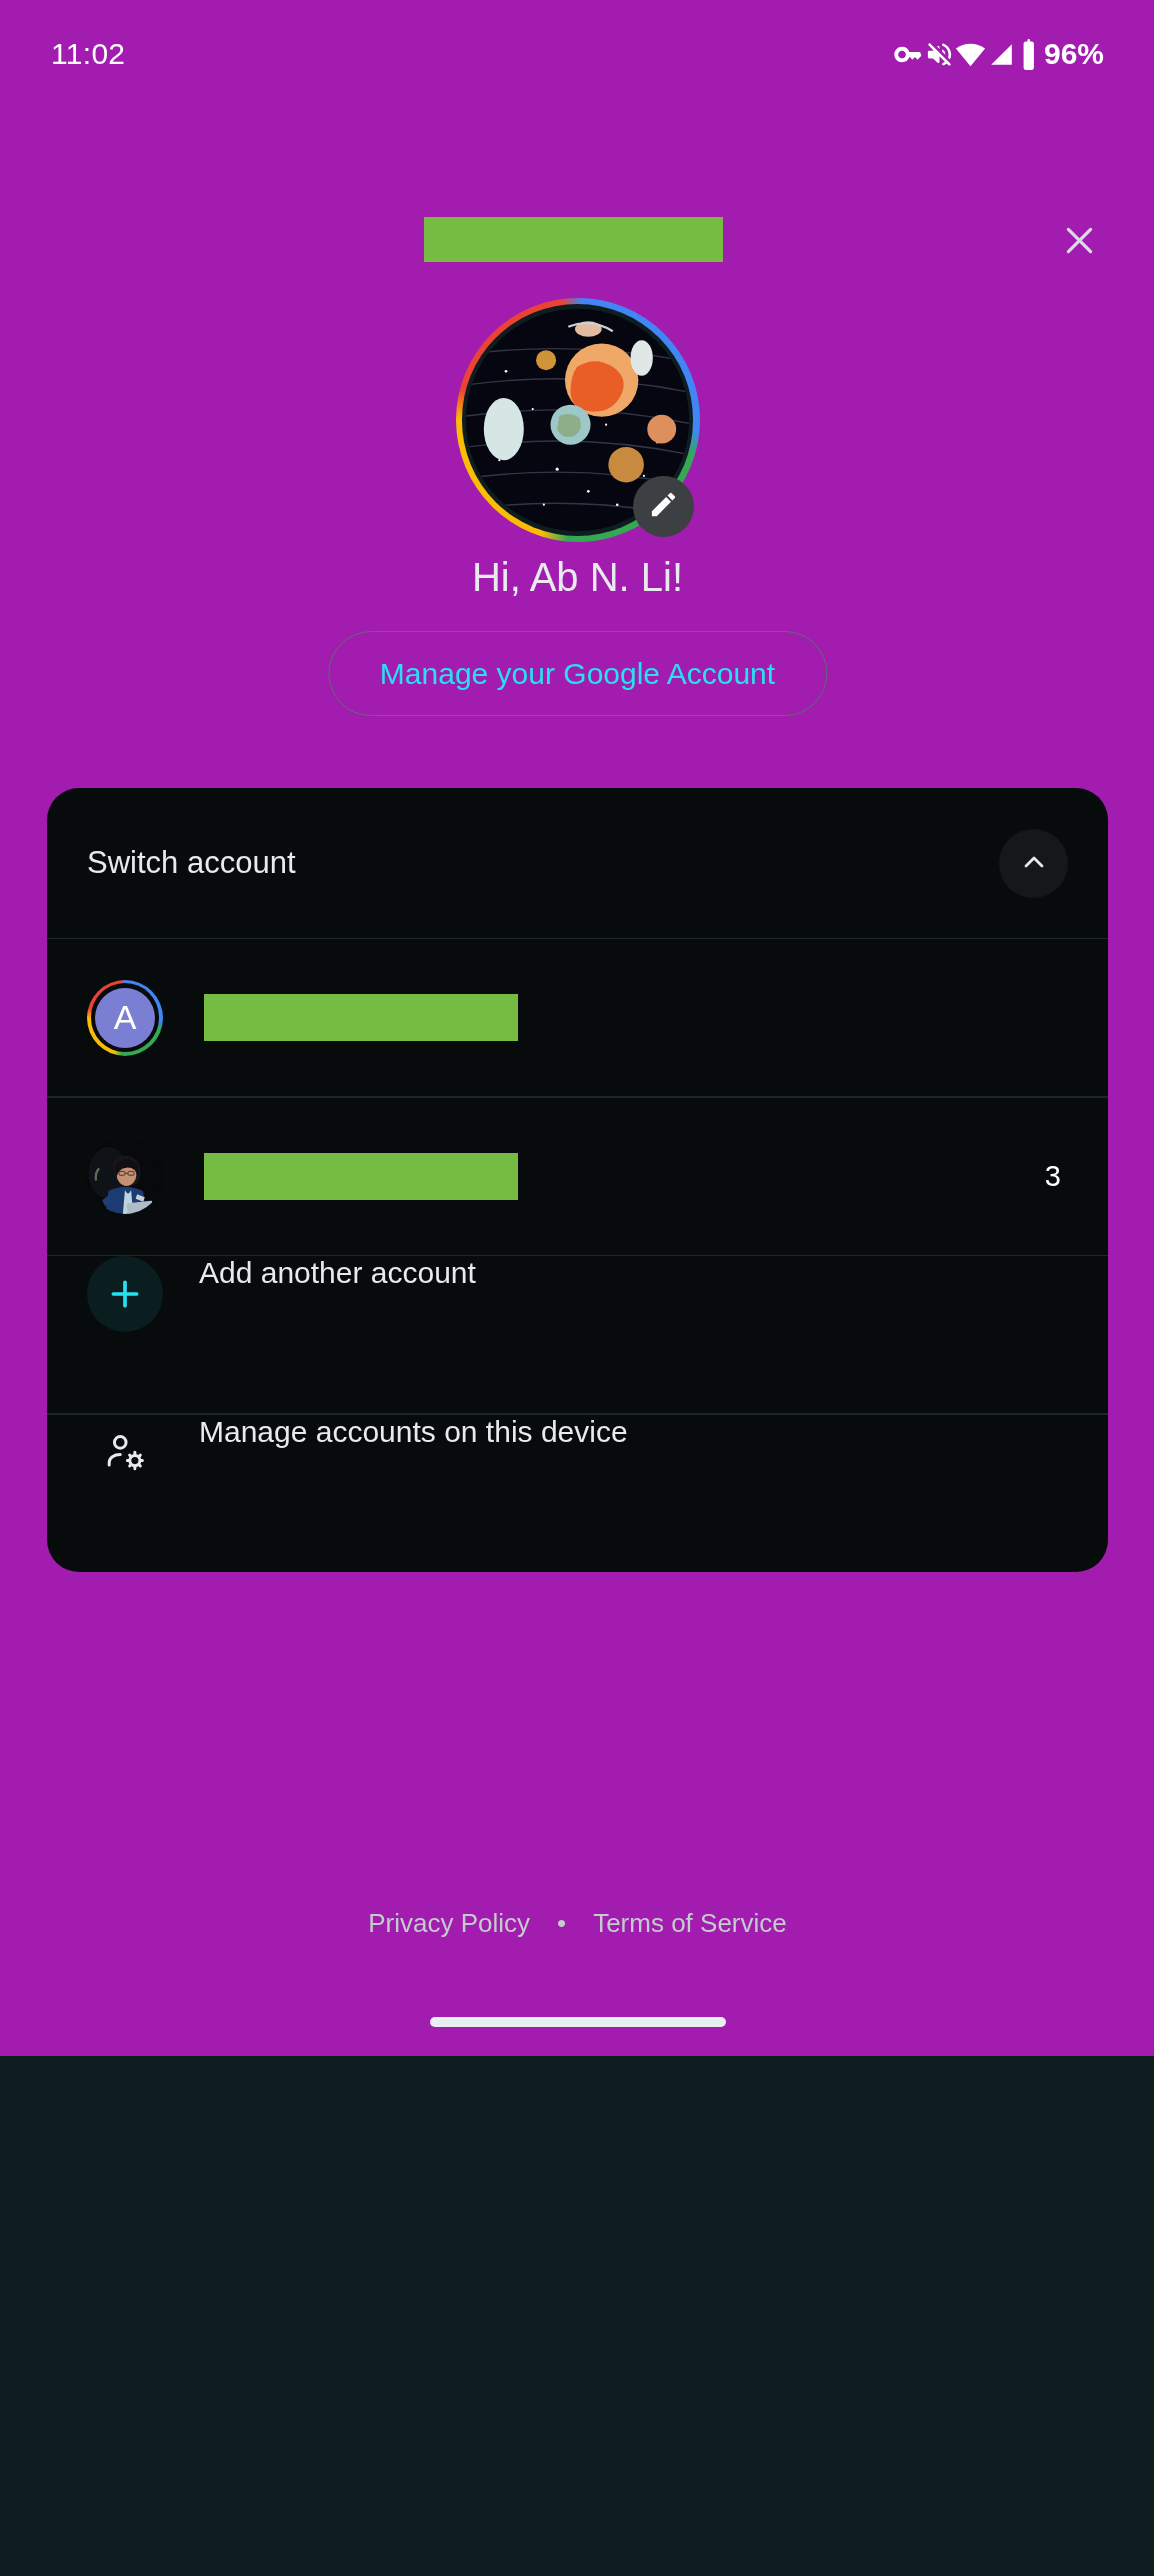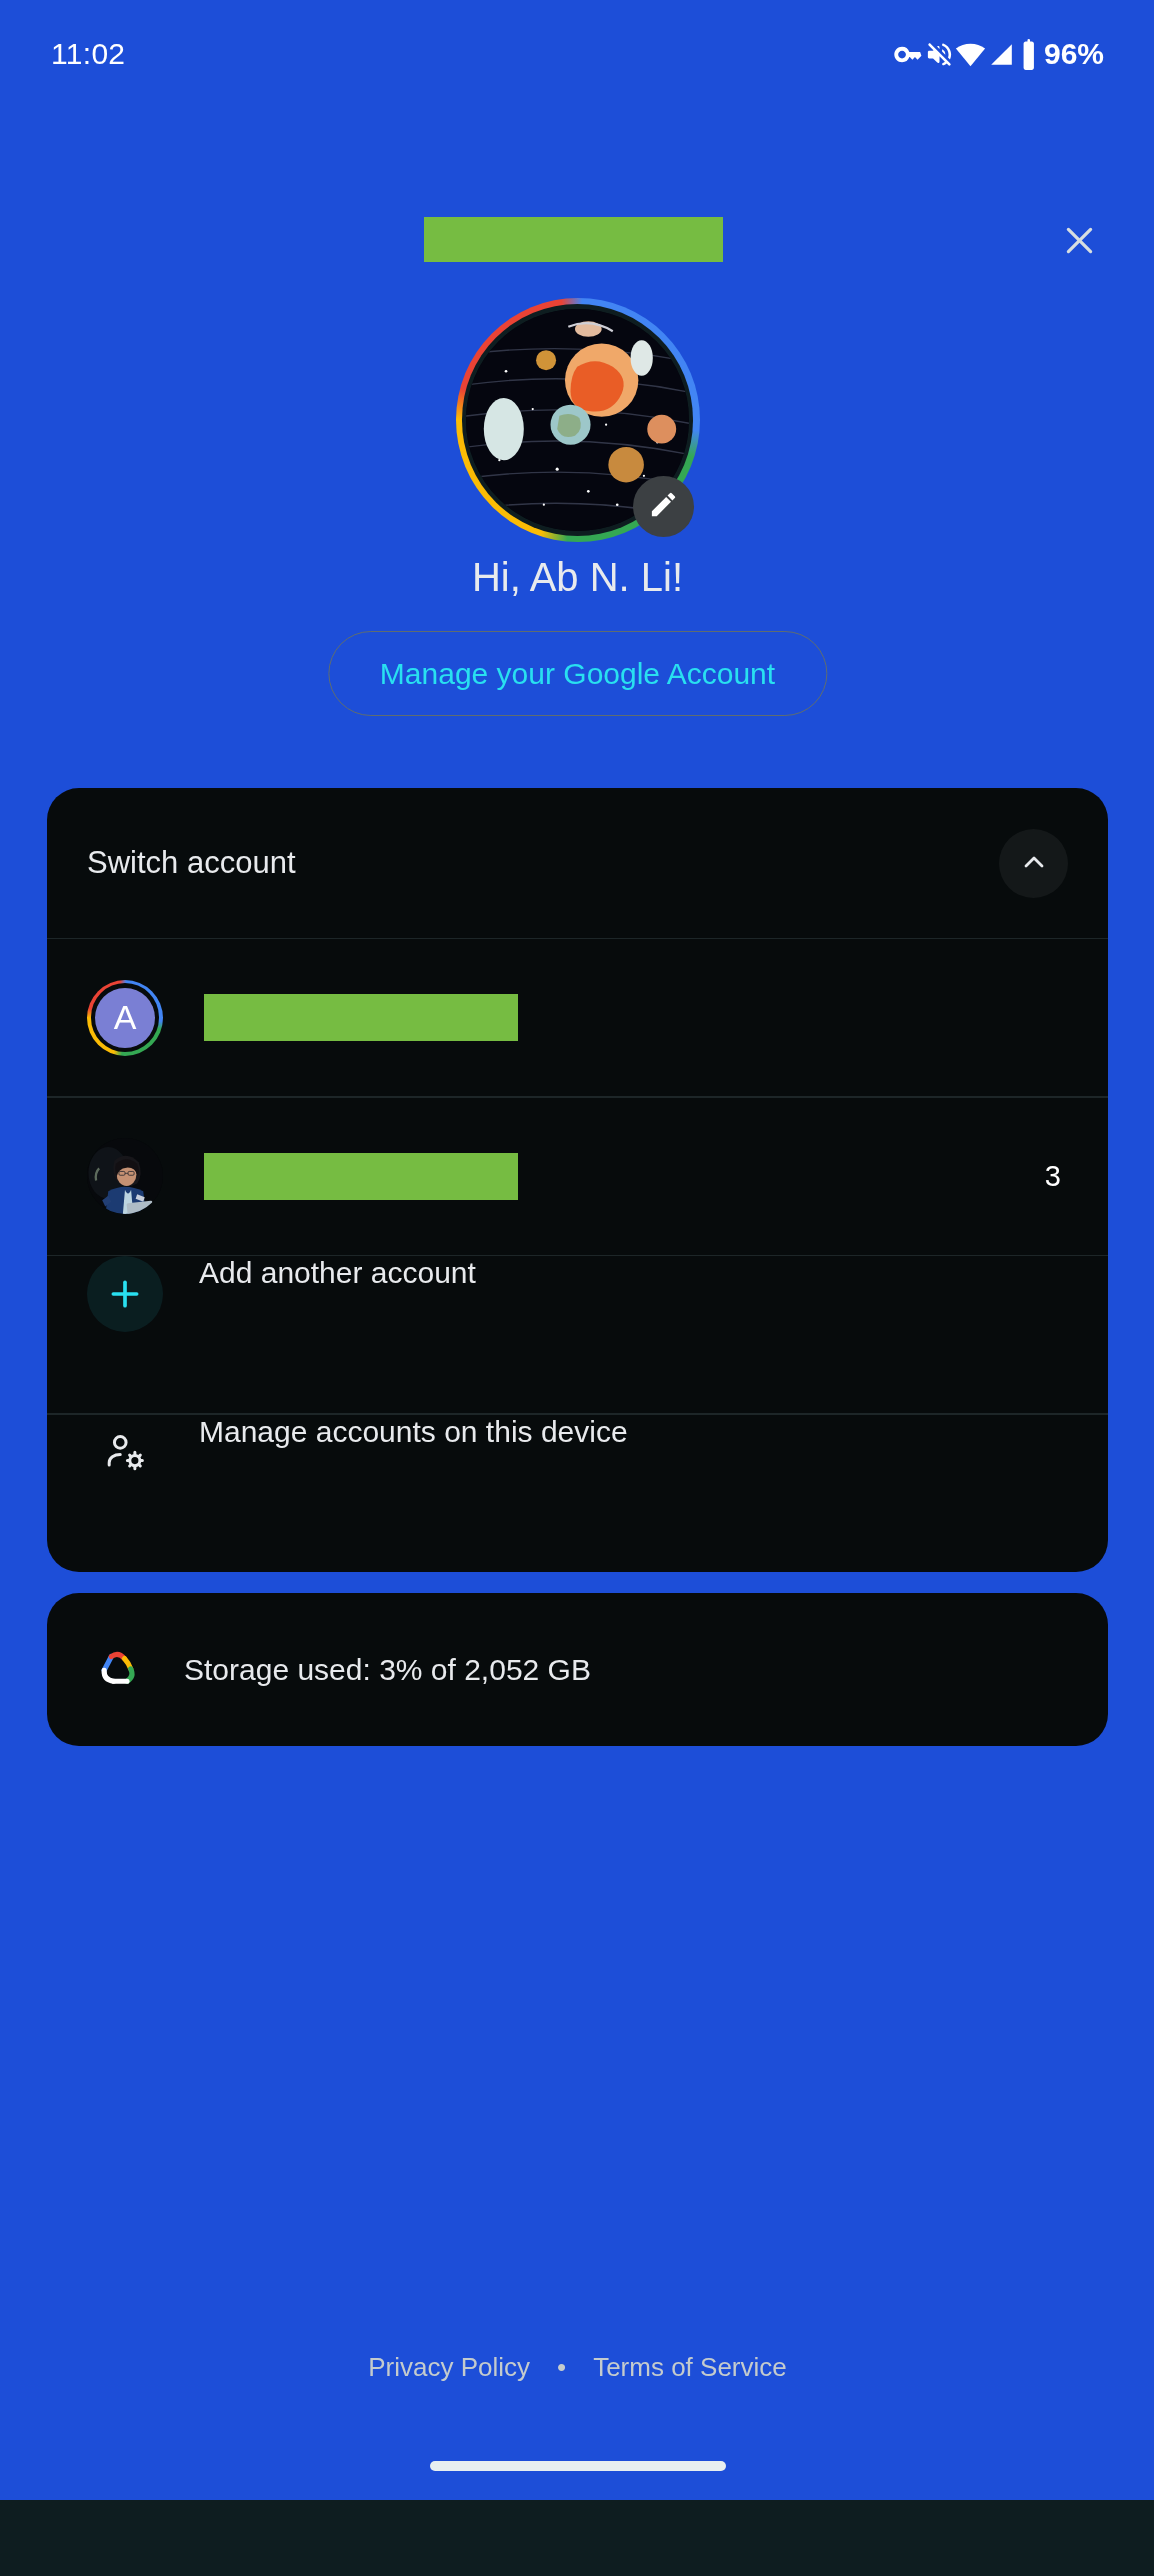--- a/index.html
+++ b/index.html
@@ -2,21 +2,21 @@
 <html style="font-size:14.4px"><head>
 <meta charset="utf-8">
 <style>
   * { margin:0; padding:0; box-sizing:border-box; }
   html, body {
     width:1155px; height:2576px;
     background:#0e1d20;
     font-family:"Liberation Sans", sans-serif;
     overflow:hidden;
   }
-  .screen { position:relative; width:1155px; height:2500px; background:#1d4ed8; }
+  .screen { position:relative; width:1155px; height:2056px; background:#a21caf; }
 
   
   .statusbar {
     position:absolute; top:0; left:0; width:1155px; height:108px;
     display:flex; align-items:center; justify-content:space-between;
     padding:0 51px;
   }
   .status-time { color:#ffffff; font-size:30px; font-weight:500; letter-spacing:0.3px; }
   .status-icons { display:flex; align-items:center; gap:0; }
   .status-icons svg { display:block; }
@@ -341,35 +341,20 @@
           <path d="M3.3 18.6v-1.2c0-2.6 2.6-4.3 5.9-4.3"></path>
           <circle cx="17" cy="16.3" r="2.7"></circle>
           <path d="M17 11.9v1.1M17 19.6v1.1M21 16.3h-1.1M14.1 16.3H13M19.9 13.4l-.8.8M15 18.4l-.8.8M19.9 19.2l-.8-.8M15 14.2l-.8-.8"></path>
         </svg>
       </div>
       <div class="menu-label">Manage accounts on this device</div>
     </div>
 
   </div>
 
-  <div class="card" id="storage-card">
-    <div class="storage-row">
-      <div class="storage-icon">
-        <svg width="56" height="56" viewBox="0 0 24 24" fill="none" stroke-width="2.2" stroke-linecap="round">
-          <path d="M8.3 6.2 5.2 12.1" stroke="#4285f4"></path>
-          <path d="M8.3 6.2q3-2.2 5.6.9" stroke="#ea4335"></path>
-          <path d="M13.9 7.1q1.8 2 2.7 4.4" stroke="#fbbc05"></path>
-          <path d="M16.6 11.5q1.6 3.3-1.6 5.3" stroke="#34a853"></path>
-          <path d="M15 16.8H9.3" stroke="#ffffff"></path>
-          <path d="M9.3 16.8q-4.3-.4-4.1-4.7" stroke="#ffffff"></path>
-        </svg>
-      </div>
-      <div class="storage-label">Storage used: 3% of 2,052 GB</div>
-    </div>
-  </div>
 
   <div class="footer">
     <a href="#">Privacy Policy</a>
     <span class="footer-dot">•</span>
     <a href="#">Terms of Service</a>
   </div>
 
   <div class="navbar">
     <div class="nav-pill"></div>
   </div>

